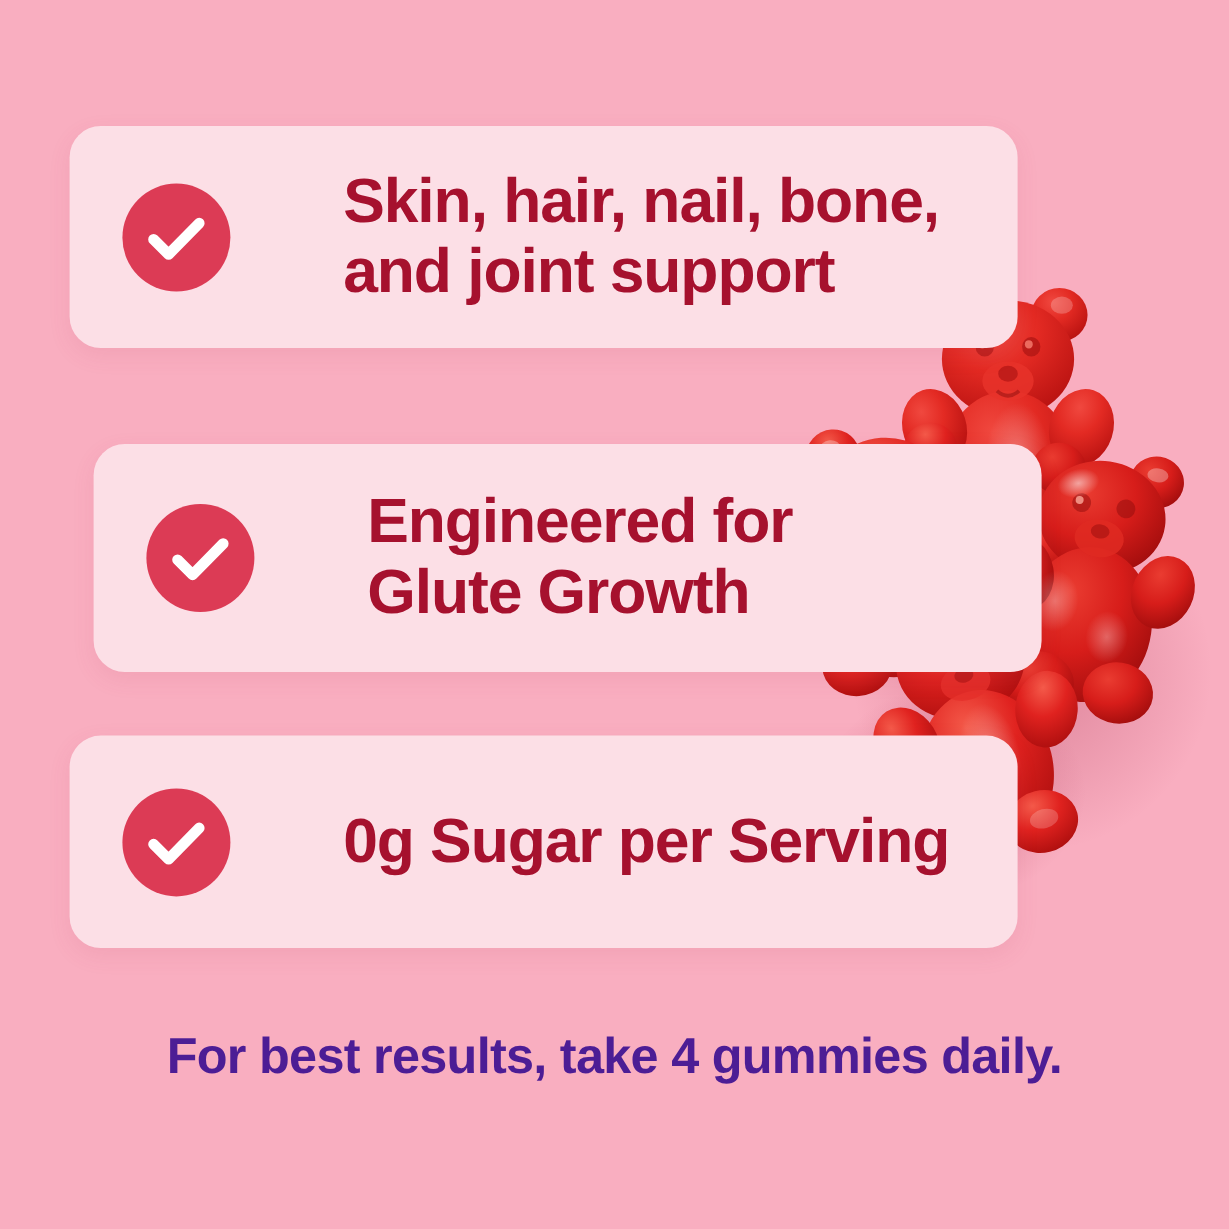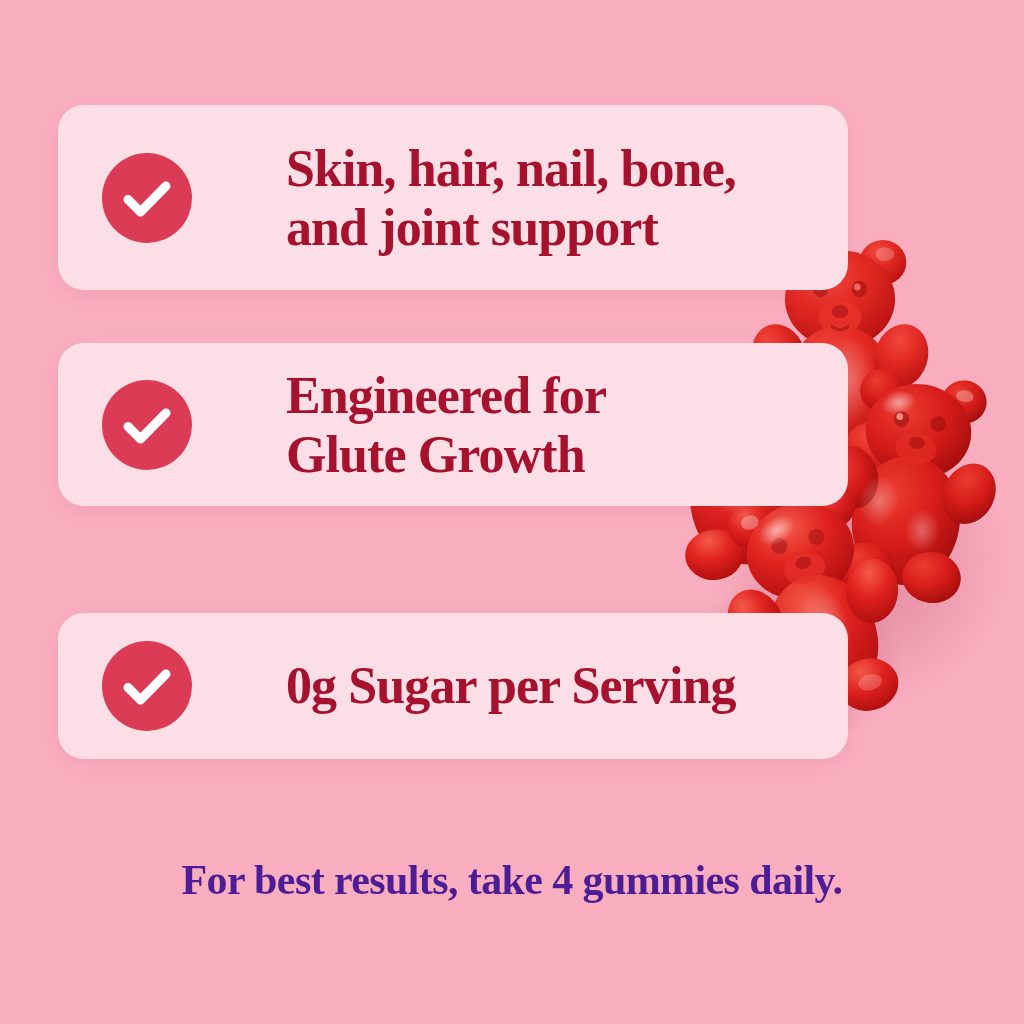--- a/index.html
+++ b/index.html
@@ -6,37 +6,37 @@
     margin: 0;
     padding: 0;
     background: #f9aec0;
   }
   #stage {
     position: relative;
     width: 1024px;
     height: 1024px;
     overflow: hidden;
     background: #f9aec0;
-    font-family: Liberation Serif, serif;
+    font-family: Liberation Sans, sans-serif;
   }
 
   
   .card {
     position: absolute;
     left: 58px;
     width: 790px;
     background: #fcdfe6;
     border-radius: 26px;
     box-shadow: 0 6px 18px rgba(190, 70, 100, 0.10);
     display: flex;
     align-items: center;
   }
   #card-0 { top: 105px;  height: 185px; }
-  #card-1 { top: 343px;  height: 163px; }
-  #card-2 { top: 613px;  height: 146px; }
+  #card-1 { top: 370px;  height: 190px; margin-left: 20px; }
+  #card-2 { top: 613px;  height: 177px; }
 
   .check-wrap {
     position: absolute;
     left: 44px;
     top: 50%;
     transform: translateY(-50%);
     width: 90px;
     height: 90px;
   }
   .check-circle {

